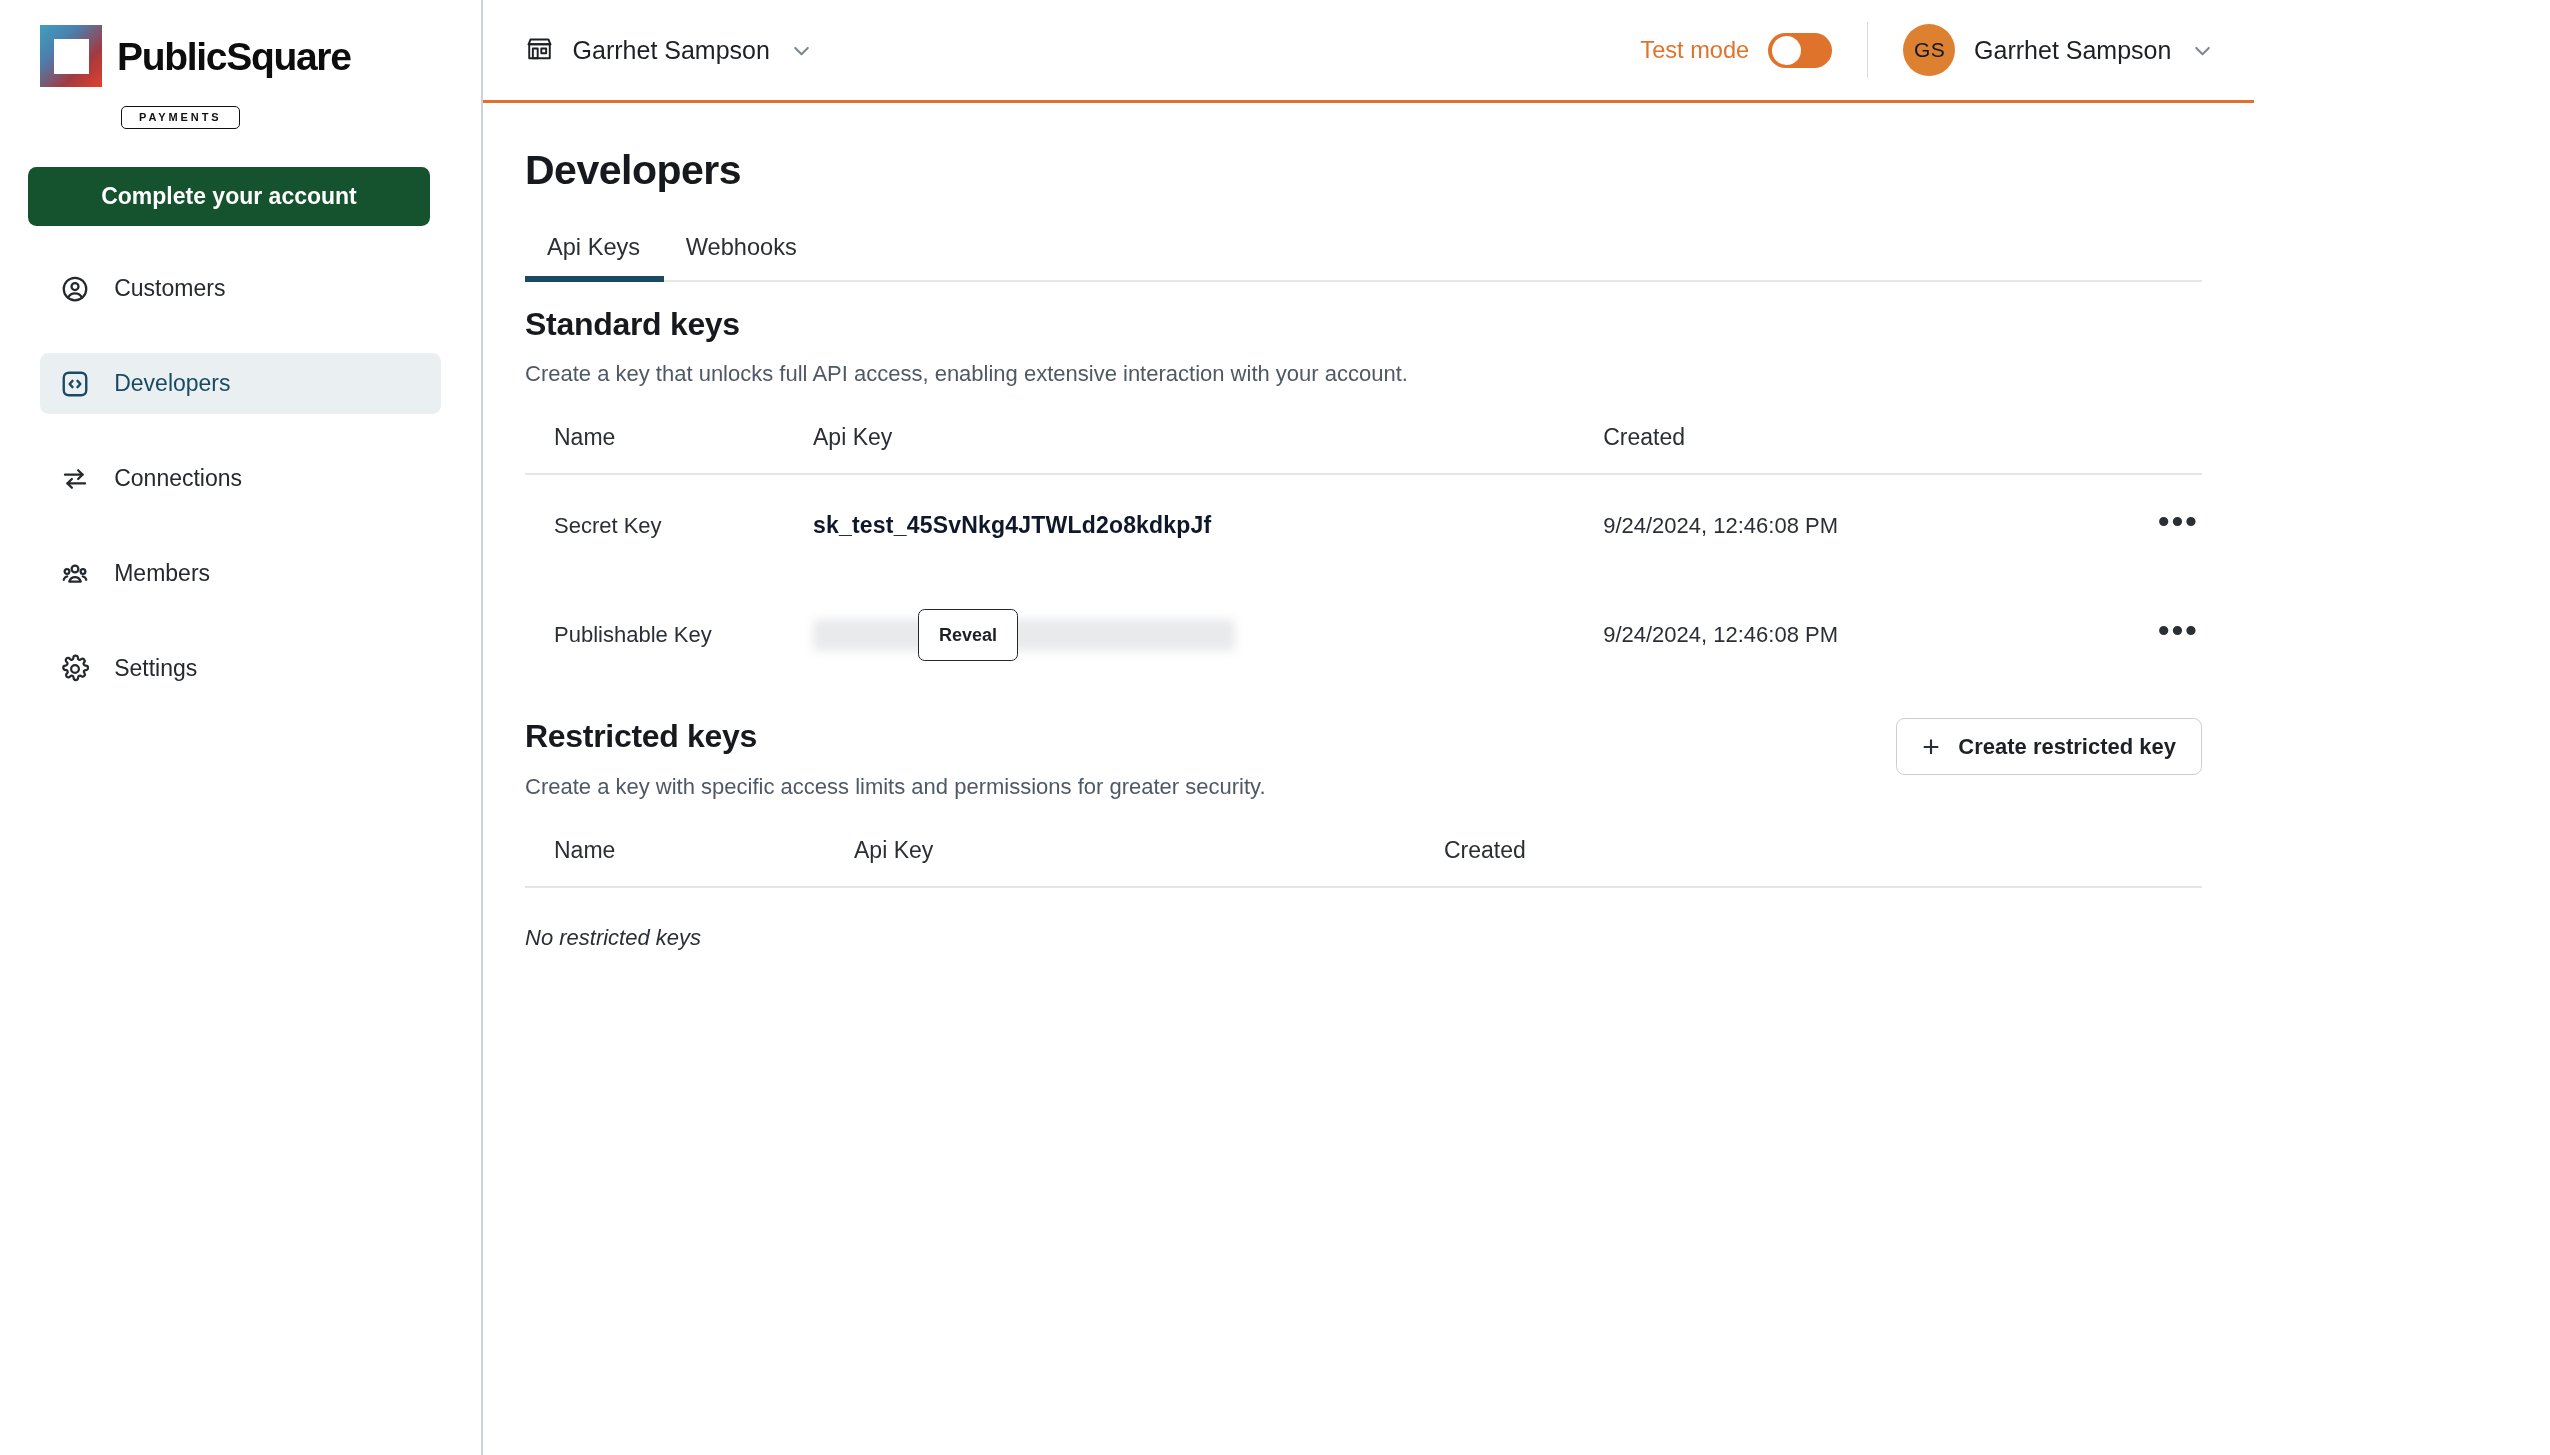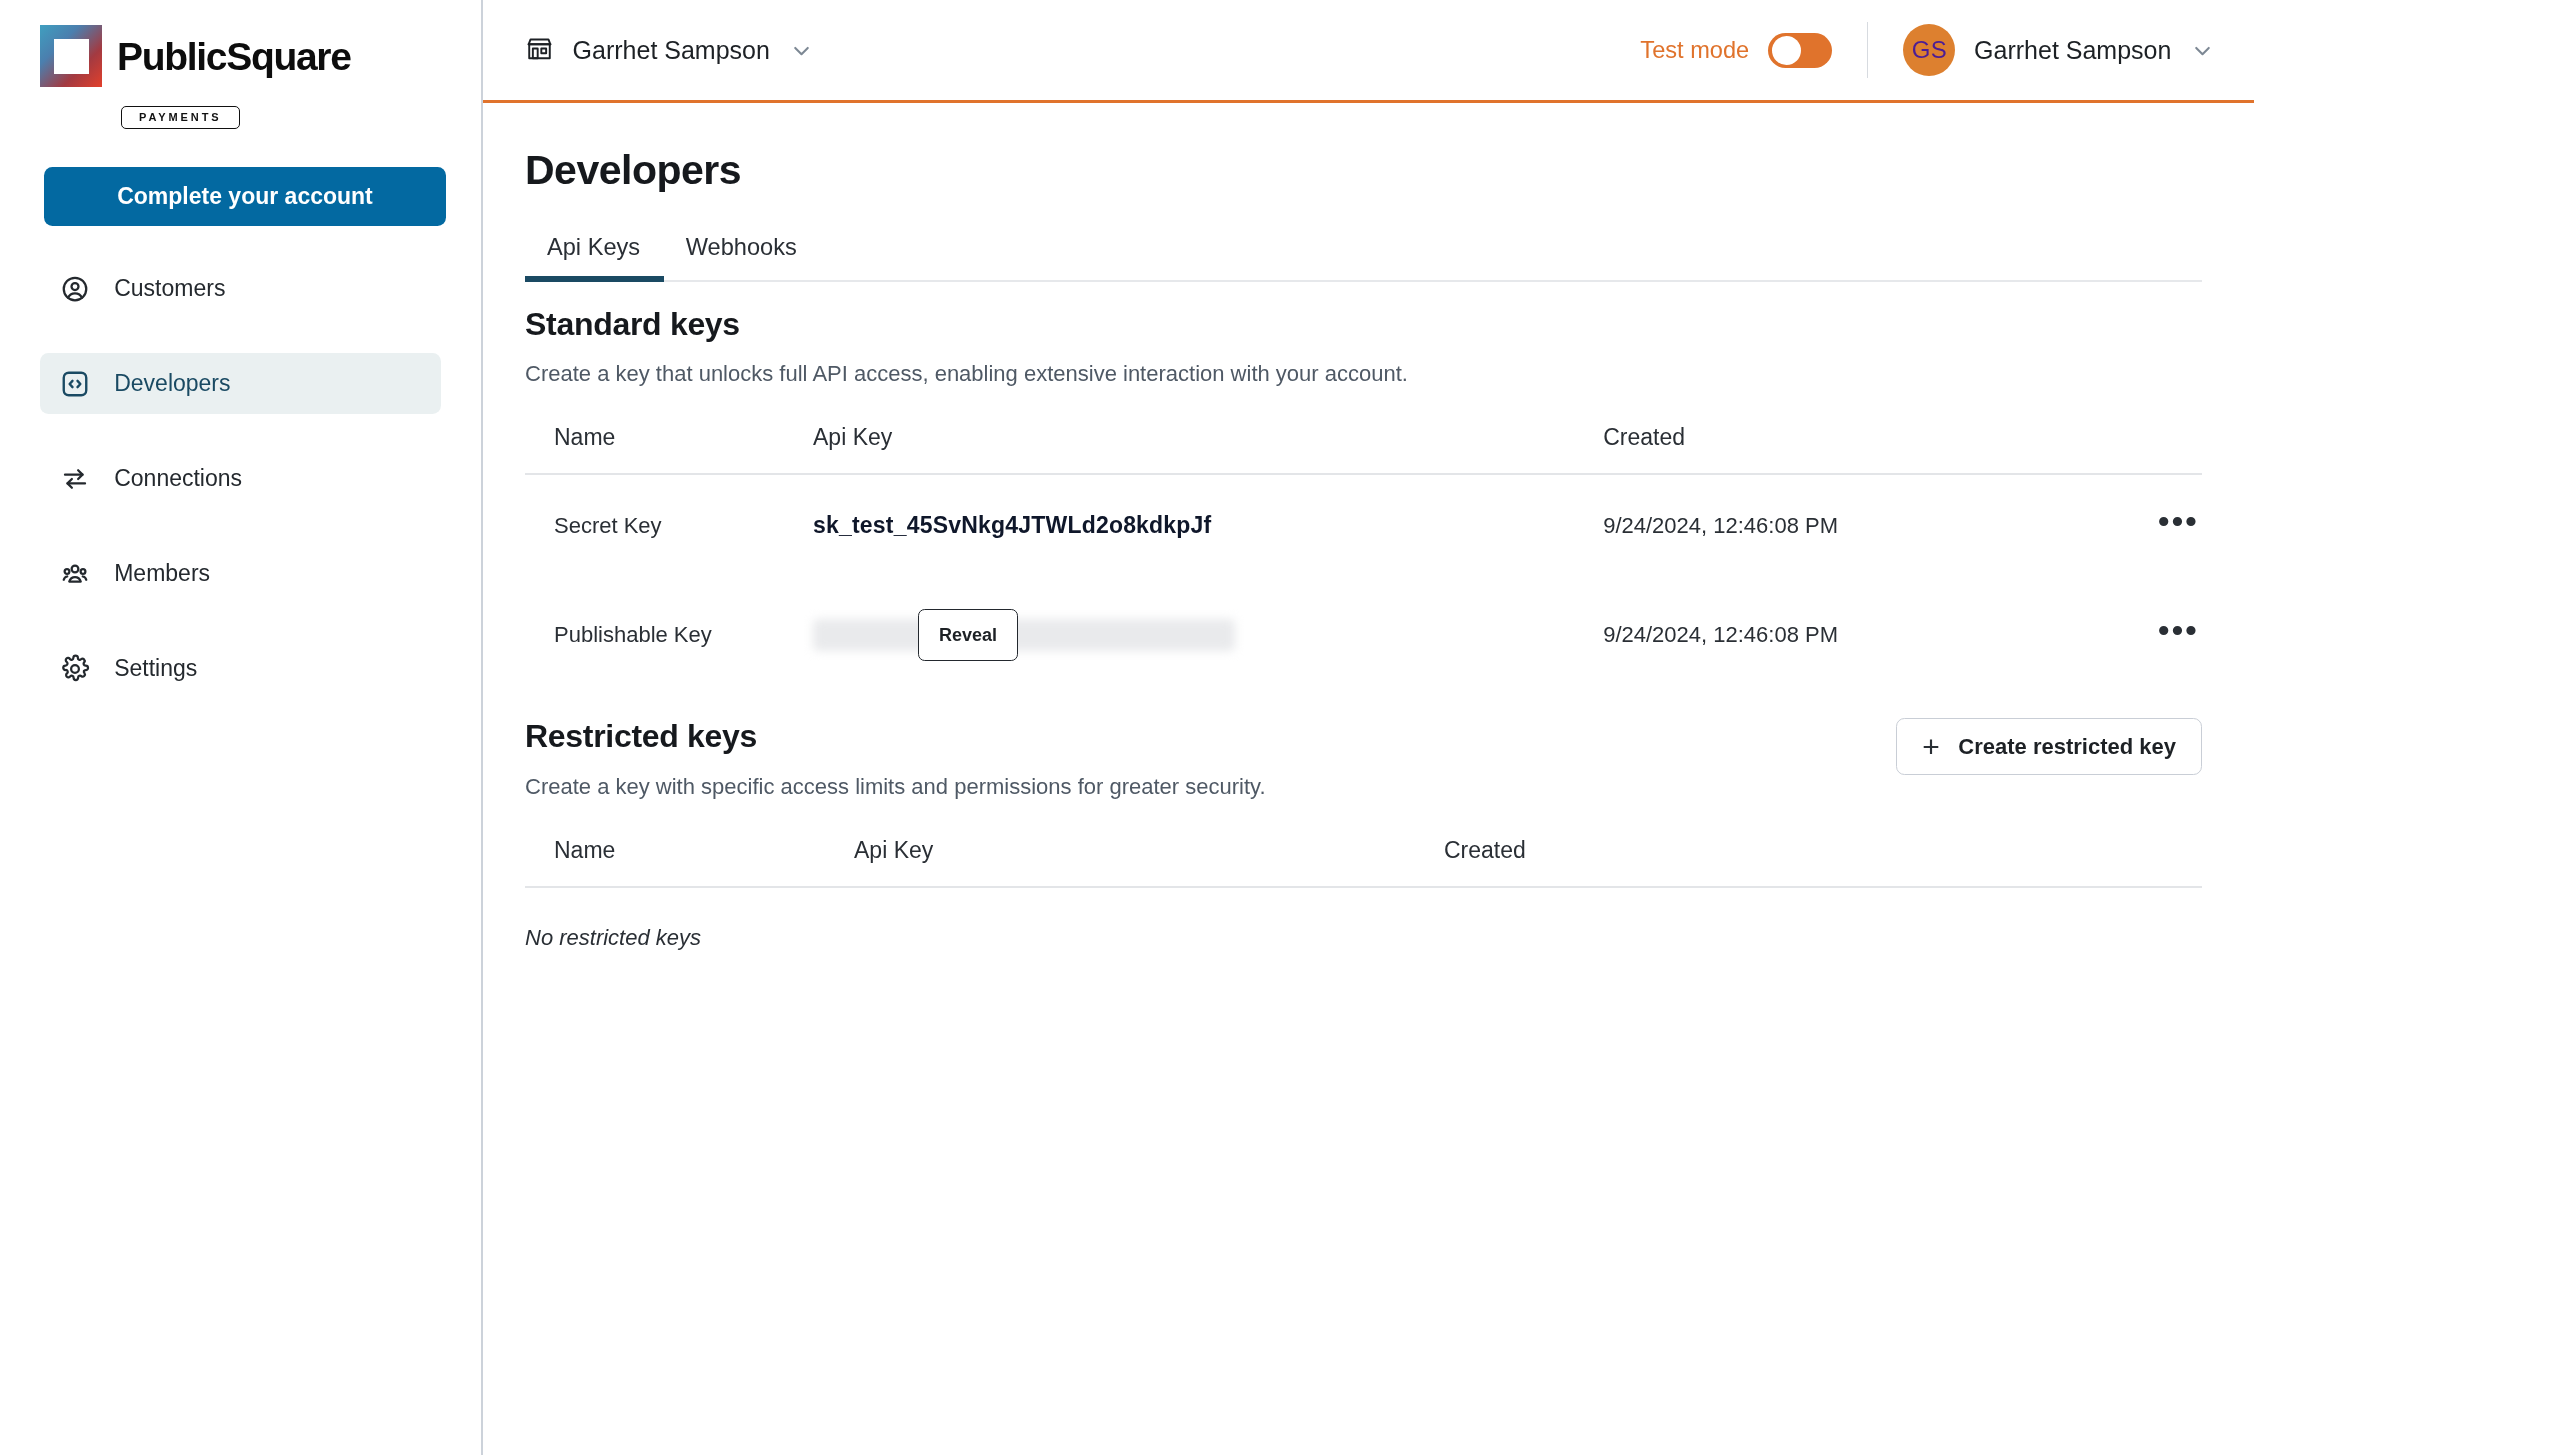--- a/index.html
+++ b/index.html
@@ -36,22 +36,22 @@
   }
   .payments-badge {
     margin: 19px 0 0 81px;
     border: 1.7px solid #111111;
     border-radius: 5px;
     padding: 4.2px 17px 5px 17px;
     font-size: 11px; font-weight: 700; letter-spacing: 2.9px;
     color: #111111;
   }
   .complete-btn {
-    margin: 38px 40px 0 44px;
-    background: #0369a1; color: #ffffff;
+    margin: 38px 40px 0 28px;
+    background: #14532d; color: #ffffff;
     border: none; border-radius: 8.4px;
     height: 59px; width: 402px;
     font-family: "Liberation Sans", sans-serif;
     font-size: 23px; font-weight: 700;
     cursor: pointer;
     display: flex; align-items: center; justify-content: center;
   }
   .nav { margin-top: 32px; padding: 0 40px; display: flex; flex-direction: column; }
   .nav-item {
     display: flex; align-items: center; gap: 23.6px;
@@ -94,23 +94,23 @@
     flex: 0 0 64px;
   }
   .toggle .knob {
     position: absolute; top: 3.4px; left: 4.2px;
     width: 29px; height: 29px; border-radius: 50%; background: #ffffff;
   }
   .vdiv { width: 1.7px; height: 56px; background: #d7dbe0; margin: 0 35px; }
   .user-chip { display: flex; align-items: center; gap: 18.6px; cursor: pointer; }
   .avatar {
     width: 52px; height: 52px; border-radius: 50%;
-    background: #dd802f; color: #4c1d95;
+    background: #dd802f; color: #0f172a;
     display: flex; align-items: center; justify-content: center;
-    font-size: 24px; font-weight: 500; letter-spacing: 0.4px;
+    font-size: 21px; font-weight: 500; letter-spacing: 0.4px;
     flex: 0 0 52px;
   }
   .user-name { font-size: 25px; color: #1d2125; }
 
   .content { padding: 44px 52px 0 42px; }
   .page-title {
     font-size: 41px; font-weight: 700; color: #16191d;
     letter-spacing: -0.5px;
   }
   .tabs {

